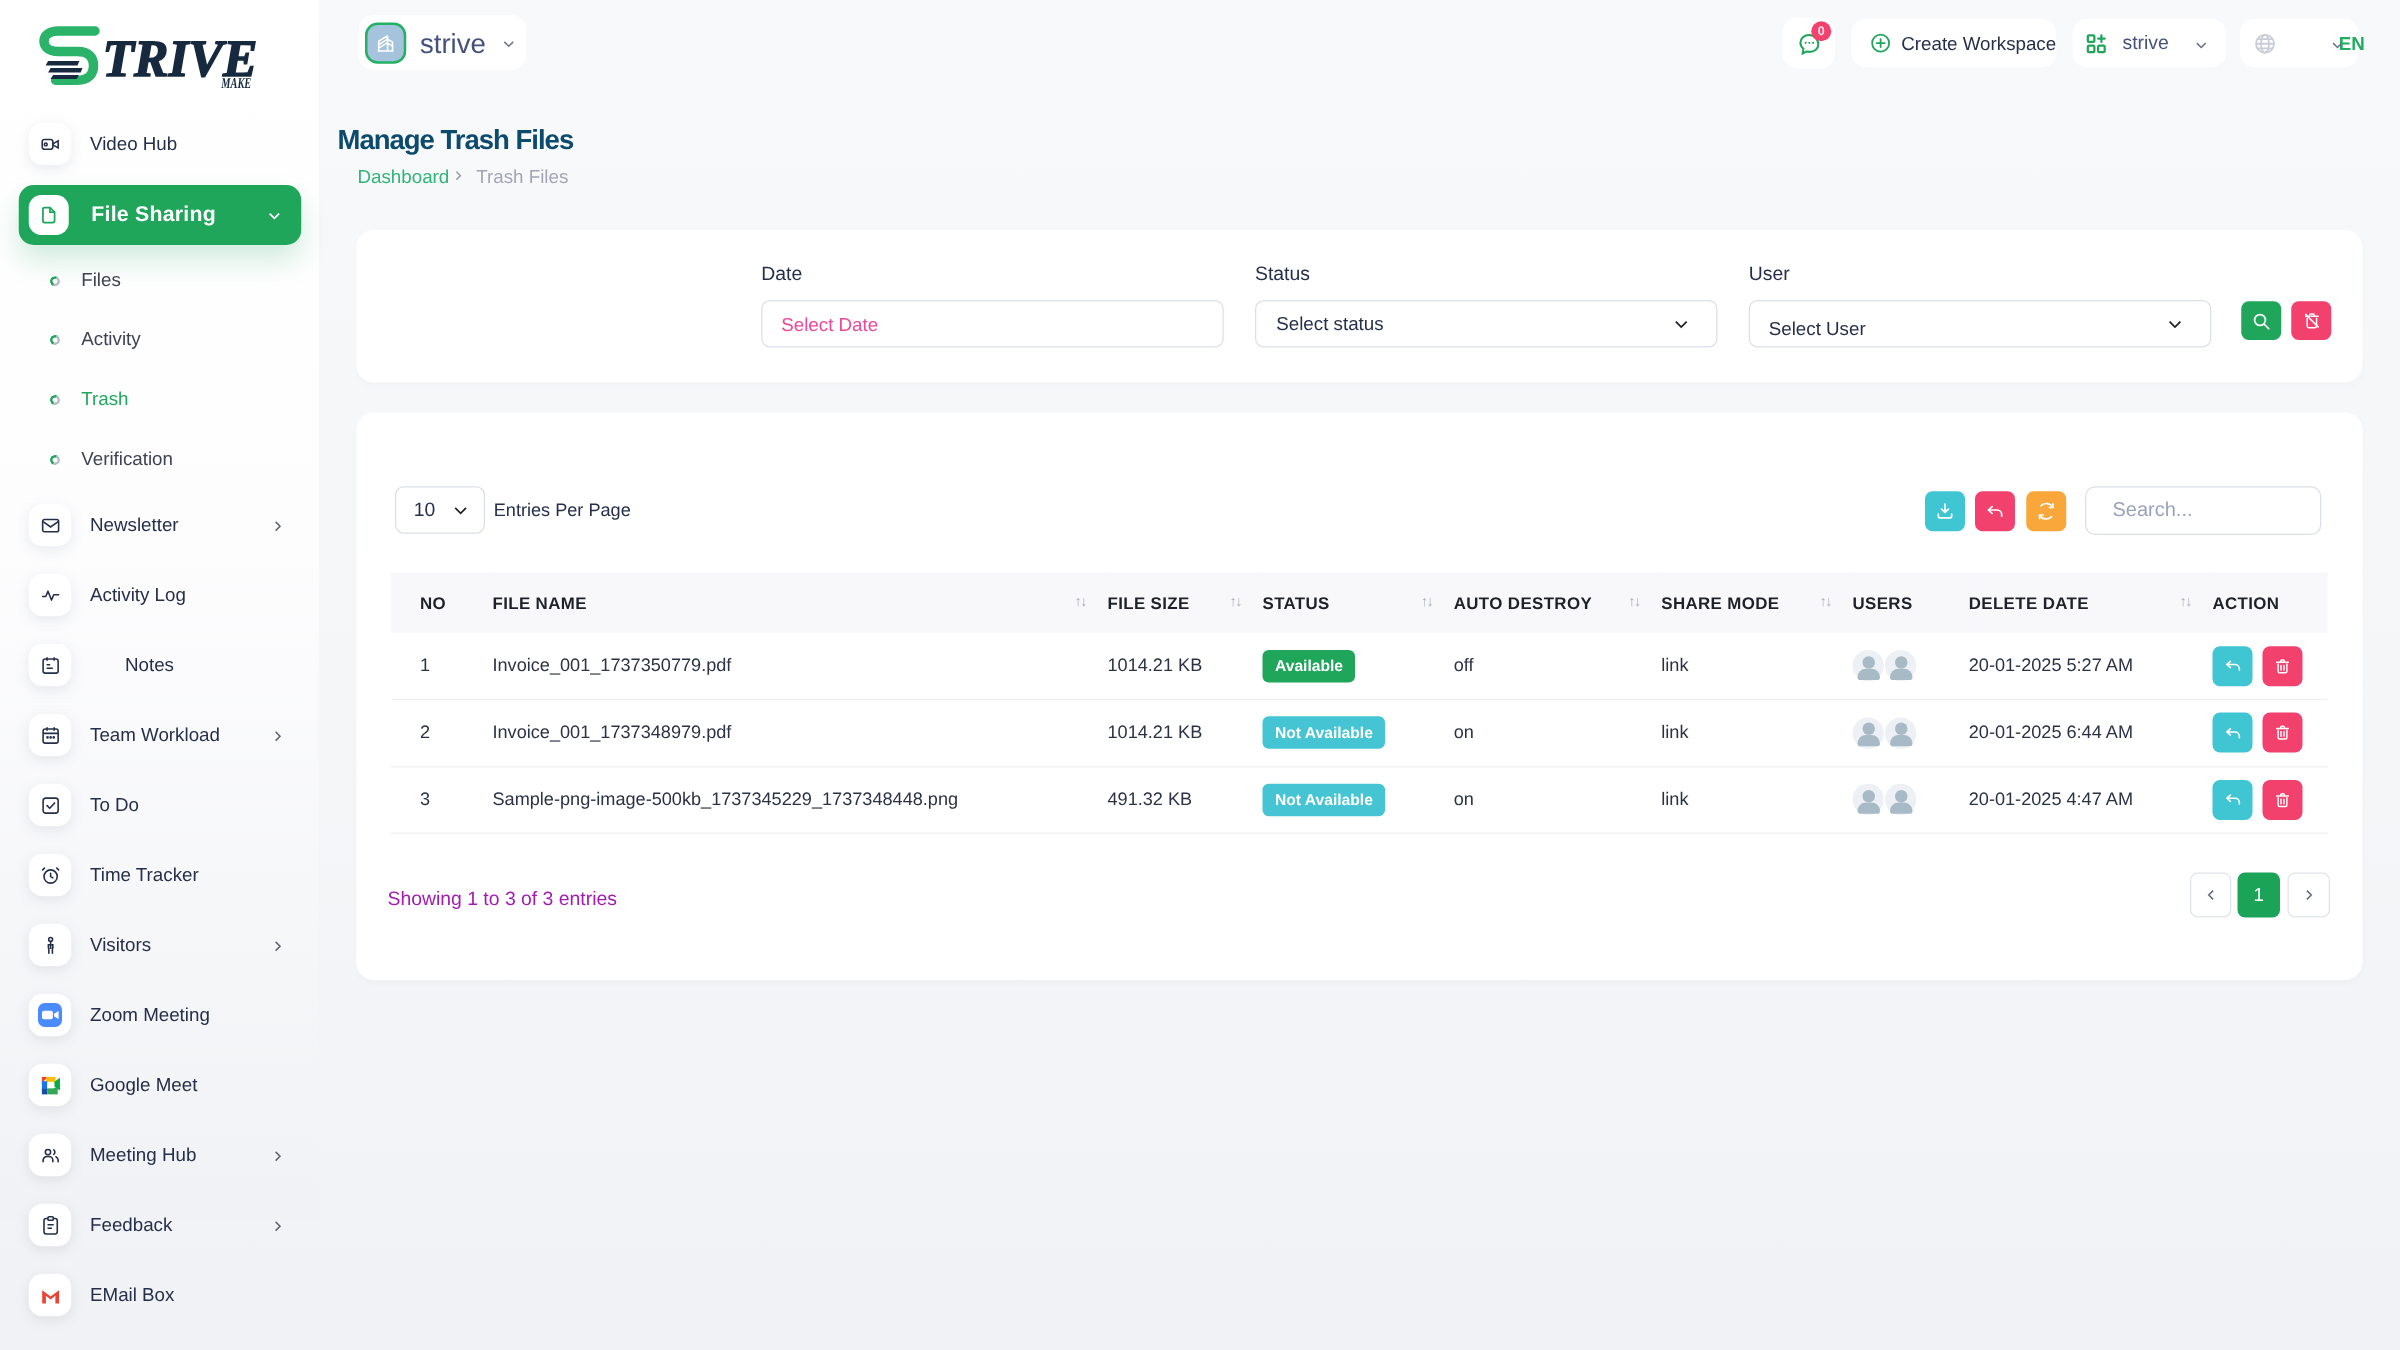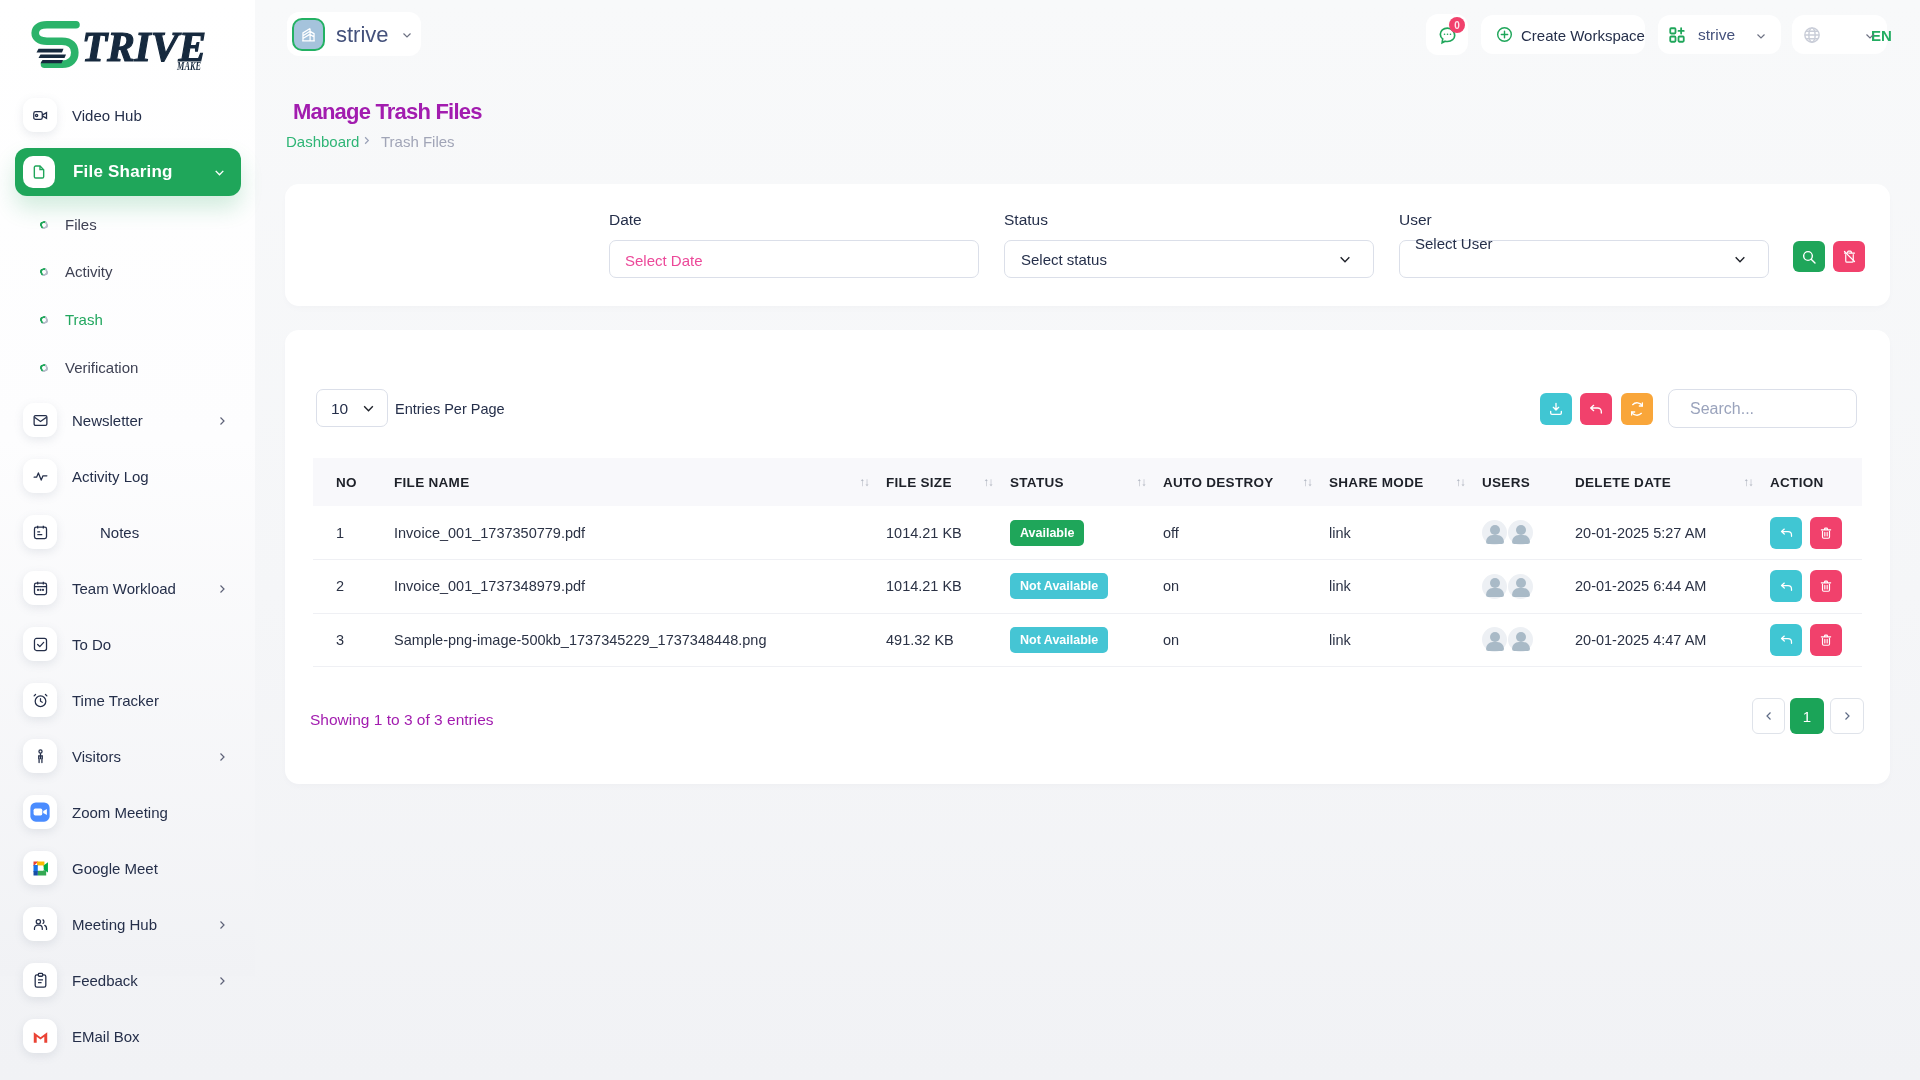--- a/index.html
+++ b/index.html
@@ -242,40 +242,40 @@
       <circle cx="12" cy="12" r="8.6"></circle>
       <ellipse cx="12" cy="12" rx="3.8" ry="8.6"></ellipse>
       <path d="M3.6 12 h16.8 M4.8 7.5 h14.4 M4.8 16.5 h14.4"></path>
     </svg>
   <div class="abs" style="left:1835px;top:27px;font-size:15px;font-weight:bold;color:#23ad62;margin-left:36px;">EN</div>
   <svg class="abs" style="left:1864px;top:30px;" width="12" height="12" viewBox="0 0 24 24" fill="none" stroke="#6d7183" stroke-width="2.4">
       <path d="M5 9 l7 7 7-7"></path>
     </svg>
 </div>
 <div id="content">
-  <div class="abs" style="left:293px;top:99px;font-size:22px;font-weight:bold;color:#a21caf;letter-spacing:-0.8px;">Manage Trash Files</div>
+  <div class="abs" style="left:270px;top:99px;font-size:22px;font-weight:bold;color:#0c4a6e;letter-spacing:-0.8px;">Manage Trash Files</div>
   <div class="abs" style="left:286px;top:133px;font-size:15px;color:#2fb576;">Dashboard</div>
   <svg class="abs" style="left:361px;top:135px;" width="11" height="11" viewBox="0 0 24 24" fill="none" stroke="#99a1b7" stroke-width="2.6">
       <path d="M9 5 l7 7 -7 7"></path>
     </svg>
   <div class="abs" style="left:381px;top:133px;font-size:15px;color:#a1a5b7;">Trash Files</div>
 
   <div class="card" style="left:285px;top:184px;width:1605px;height:122px;"></div>
   <div class="abs" style="left:609px;top:211px;font-size:15.5px;color:#252f4a;">Date</div>
   <div class="inp" style="left:609px;top:240px;width:370px;height:38px;"></div>
   <div class="abs" style="left:625px;top:252px;font-size:15px;color:#ec4899;">Select Date</div>
   <div class="abs" style="left:1004px;top:211px;font-size:15.5px;color:#252f4a;">Status</div>
   <div class="inp" style="left:1004px;top:240px;width:370px;height:38px;"></div>
   <div class="abs" style="left:1021px;top:251px;font-size:15px;color:#252f4a;">Select status</div>
   <svg class="abs" style="left:1338px;top:253px;" width="14" height="13" viewBox="0 0 24 24" fill="none" stroke="#1e2129" stroke-width="2.6">
       <path d="M4 8 l8 8 8-8"></path>
     </svg>
   <div class="abs" style="left:1399px;top:211px;font-size:15.5px;color:#252f4a;">User</div>
   <div class="inp" style="left:1399px;top:240px;width:370px;height:38px;"></div>
-  <div class="abs" style="left:1415px;top:235px;font-size:15px;color:#252f4a;">Select User</div>
+  <div class="abs" style="left:1415px;top:255px;font-size:15px;color:#252f4a;">Select User</div>
   <svg class="abs" style="left:1733px;top:253px;" width="14" height="13" viewBox="0 0 24 24" fill="none" stroke="#1e2129" stroke-width="2.6">
       <path d="M4 8 l8 8 8-8"></path>
     </svg>
   <div class="btn32" style="left:1793px;top:241px;height:31px;background:#1fa65a;">
       <svg width="16" height="16" viewBox="0 0 24 24" fill="none" stroke="#fff" stroke-width="2.1">
         <circle cx="10.5" cy="10.5" r="6.5"></circle>
         <path d="M15.3 15.3 L21 21" stroke-linecap="round"></path>
       </svg>
     </div>
   <div class="btn32" style="left:1833px;top:241px;height:31px;background:#f1416c;">

